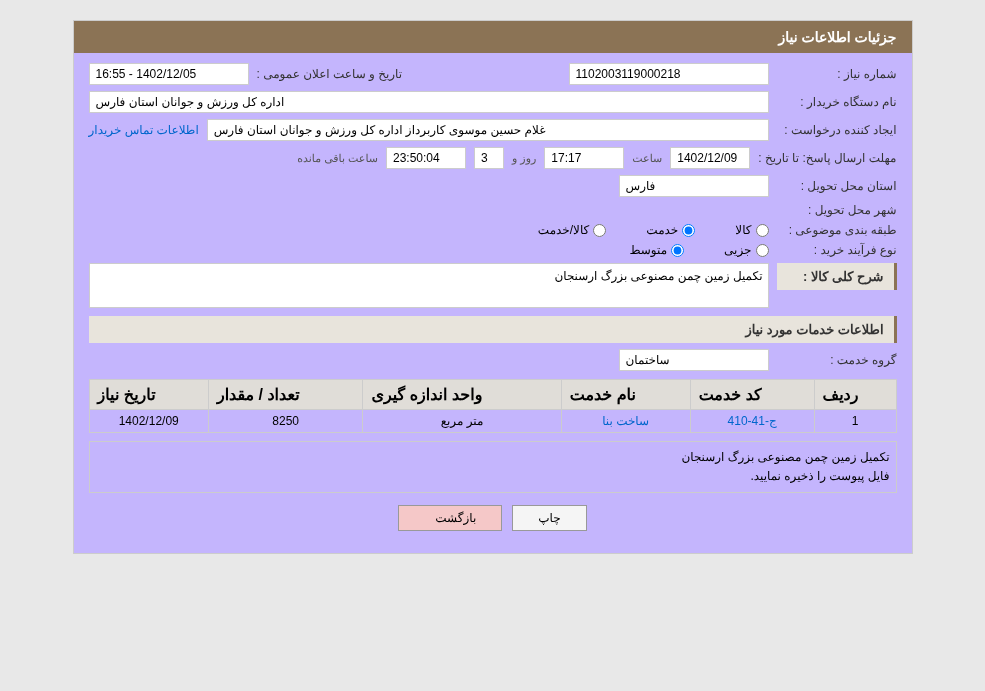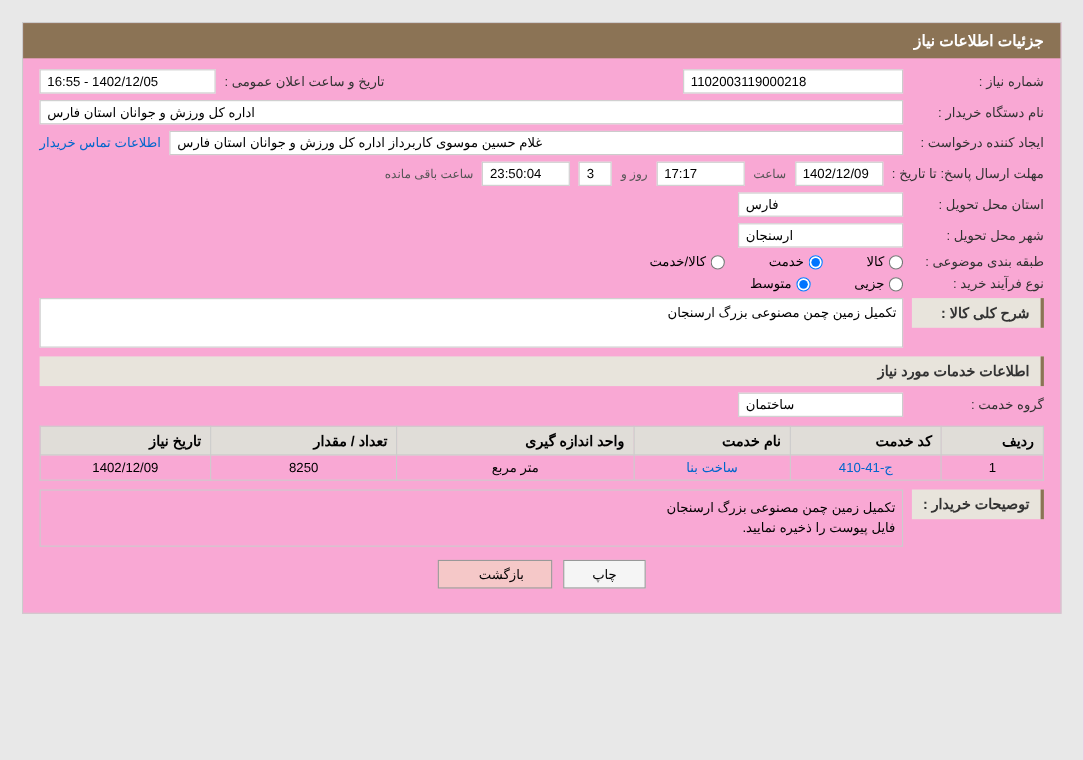--- a/index.html
+++ b/index.html
@@ -8,22 +8,22 @@
       font-size: 12px;
       background: #e8e8e8;
       direction: rtl;
       min-height: 691px;
       display: flex;
       align-items: flex-start;
       justify-content: center;
       padding: 20px;
     }
     .container {
-      width: 945px;
-      background: #f9a8d4;
+      width: 840px;
+      background: #c4b5fd;
       border: 1px solid #ccc;
     }
     .header {
       background: #8B7355;
       color: #fff;
       text-align: right;
       padding: 8px 15px;
       font-size: 14px;
       font-weight: bold;
     }
@@ -82,22 +82,22 @@
       margin: 8px 0;
     }
     table {
       width: 100%;
       border-collapse: collapse;
     }
     table th {
       background: #e0ddd8;
       border: 1px solid #ccc;
       padding: 5px 8px;
-      text-align: right;
-      font-size: 13px;
+      text-align: left;
+      font-size: 16px;
     }
     table td {
       border: 1px solid #ccc;
       padding: 4px 8px;
       text-align: center;
       font-size: 12px;
     }
     .td-link { color: #0066cc; }
     .description-box {
       border: 1px solid #ccc;
@@ -175,21 +175,20 @@
       <span class="small-label">ساعت باقی مانده</span>
     </div>
 
     <div class="row">
       <span class="label">استان محل تحویل :</span>
       <div class="value-box" style="min-width:150px;">فارس</div>
     </div>
 
     <div class="row">
       <span class="label">شهر محل تحویل :</span>
-      <div class="value-box" style="min-width:150px;">ارسنجان</div>
     </div>
 
     <div class="row">
       <span class="label">طبقه بندی موضوعی :</span>
       <div class="radio-group">
         <div class="radio-item">
           <input type="radio" name="tabaqe" style="">
           <span>کالا</span>
         </div>
         <div class="radio-item">
@@ -248,21 +247,20 @@
     <td class="td-link">ساخت بنا</td>
     <td>متر مربع</td>
     <td>8250</td>
     <td>1402/12/09</td>
   </tr>
           </tbody>
       </table>
     </div>
 
     <div class="row" style="align-items:flex-start;">
-      <div class="section-title" style="margin:0; min-width:120px;">توصیحات خریدار :</div>
       <div class="description-box" style="flex:1;">
         تکمیل زمین چمن مصنوعی بزرگ ارسنجان<br>فایل پیوست را ذخیره نمایید.
       </div>
     </div>
 
     <div class="bottom-buttons">
       <button class="btn btn-print">چاپ</button>
       <button class="btn btn-back">بازگشت</button>
     </div>
 

